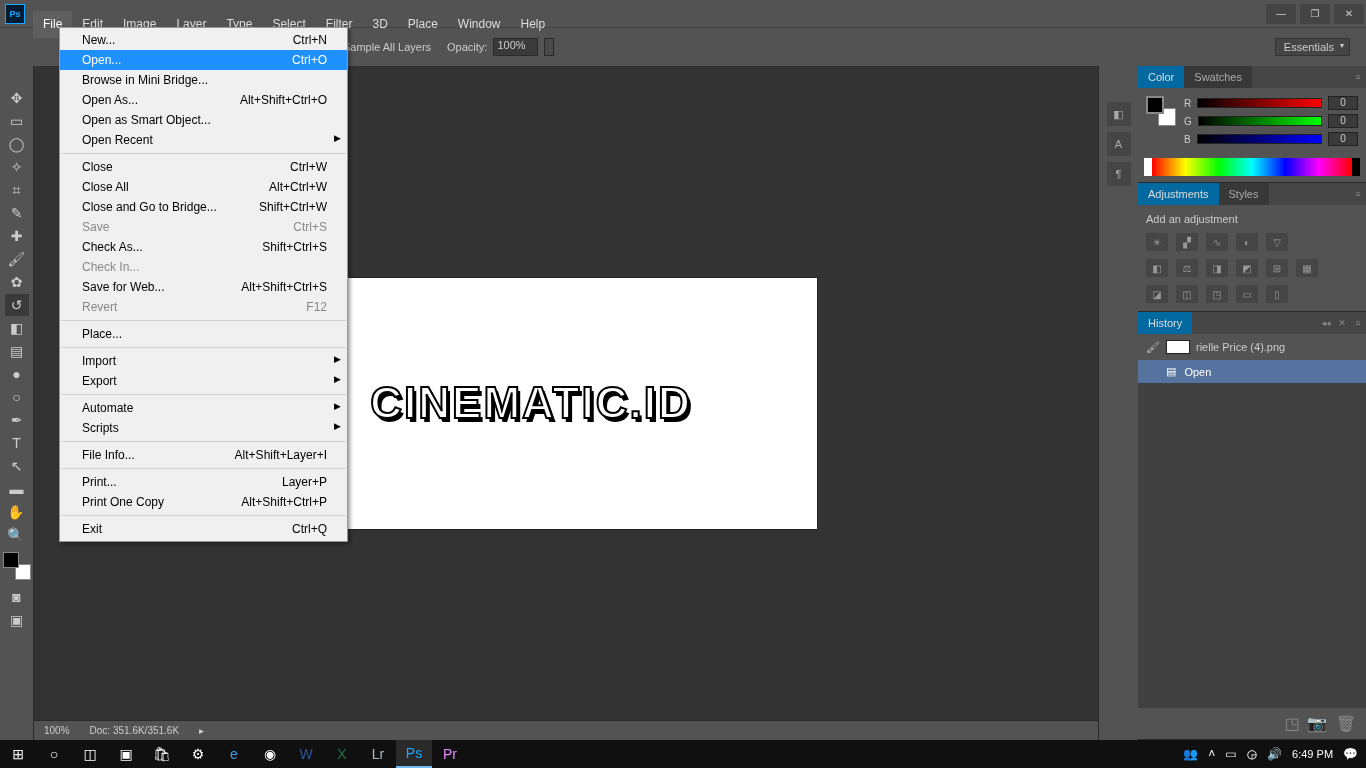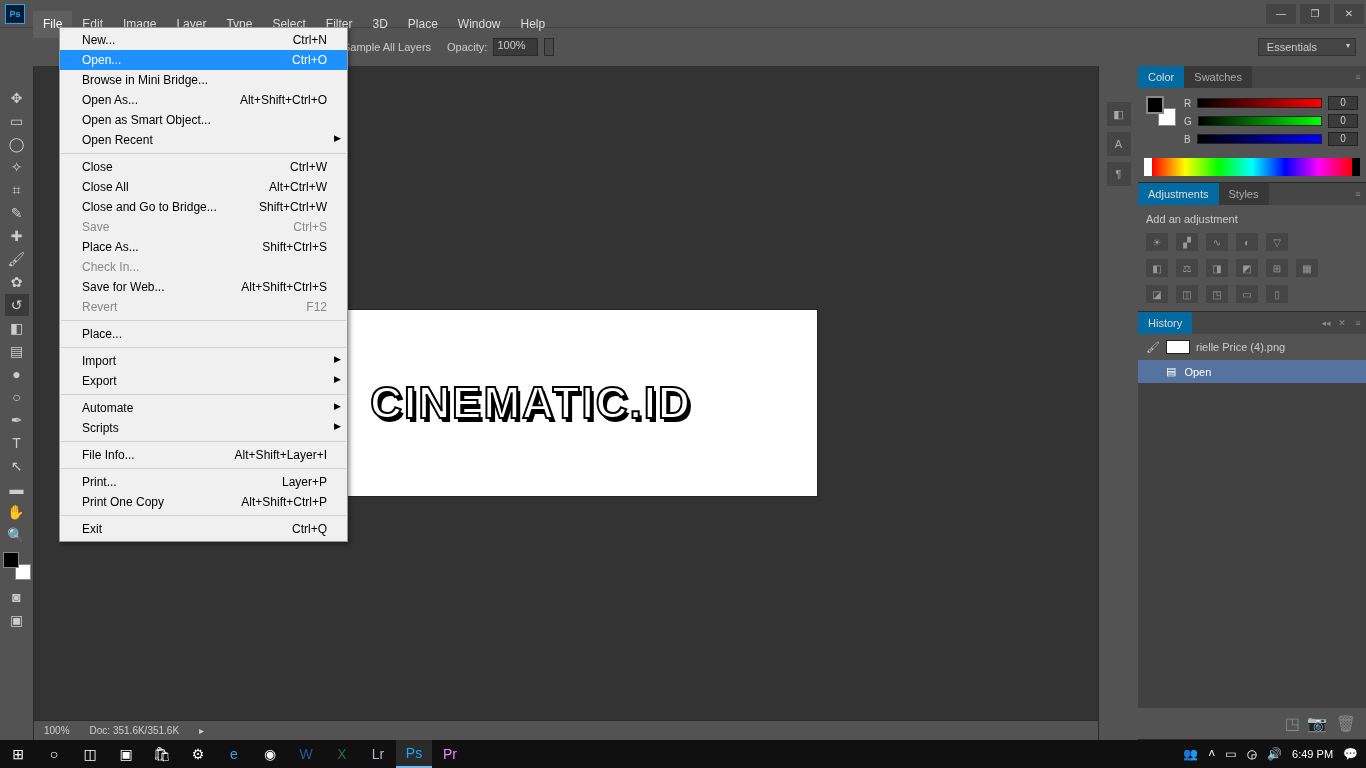--- a/index.html
+++ b/index.html
@@ -13,34 +13,34 @@
 .menu-item.active { background: #5f5f5f; color: #fff; }
 .window-controls { margin-left: auto; display: flex; }
 .win-btn { width: 30px; height: 20px; margin: 3px 2px; background: #444; display: flex; align-items: center; justify-content: center; color: #ccc; font-size: 10px; cursor: pointer; }
 
 
 .optionsbar { height: 39px; background: #535353; border-top: 1px solid #424242; display: flex; align-items: center; padding-left: 8px; color: #ccc; font-size: 11px; }
 .opt-group { display: flex; align-items: center; margin-right: 16px; gap: 6px; }
 .opt-input { background: #3a3a3a; border: 1px solid #2a2a2a; color: #ccc; width: 45px; height: 18px; font-size: 11px; padding: 0 3px; }
 .opt-dd { width: 10px; height: 18px; background: #4a4a4a; border: 1px solid #2a2a2a; display:inline-block; }
 .opt-checkbox { width: 13px; height: 13px; background: #3a3a3a; border: 1px solid #666; }
-.workspace-dd { margin-left: auto; margin-right: 10px; background: #454545; border: 1px solid #333; padding: 2px 38px 2px 8px; color: #ccc; font-size: 11px; position: relative; }
+.workspace-dd { margin-left: auto; margin-right: 16px; background: #454545; border: 1px solid #333; padding: 2px 15px 2px 8px; color: #ccc; font-size: 11px; position: relative; }
 .workspace-dd::after { content: "▾"; position: absolute; right: 5px; font-size: 8px; }
 
 
 .main { display: flex; height: calc(100% - 27px - 39px - 28px); }
 .toolbox { width: 34px; background: #535353; border-right: 1px solid #2a2a2a; padding-top: 20px; }
 .tool { width: 24px; height: 22px; margin: 1px auto; display: flex; align-items: center; justify-content: center; color: #ccc; font-size: 14px; cursor: pointer; }
 .tool.active { background: #3a3a3a; }
 .fgbg { position: relative; width: 28px; height: 28px; margin: 6px auto; }
 .fgbg .fg { position: absolute; width: 16px; height: 16px; background: #000; border: 1px solid #888; top: 0; left: 0; z-index: 2; }
 .fgbg .bg { position: absolute; width: 16px; height: 16px; background: #fff; border: 1px solid #888; bottom: 0; right: 0; }
 
 .canvas-area { flex: 1; background: #333333; position: relative; display: flex; align-items: center; justify-content: center; }
-.canvas { width: 552px; height: 186px; background: #fff; box-shadow: 0 0 0 1px rgba(0,0,0,0.3); display: flex; align-items: center; justify-content: center; position: relative; margin-left: -50px; }
+.canvas { width: 552px; height: 251px; background: #fff; box-shadow: 0 0 0 1px rgba(0,0,0,0.3); display: flex; align-items: center; justify-content: center; position: relative; margin-left: -50px; }
 .canvas-text { font-size: 44px; font-weight: 900; letter-spacing: 2px; color: #fff; -webkit-text-stroke: 2px #000; text-shadow: 3px 4px 0 #000; position: relative; left: -10px; }
 
 
 .rightcol { width: 40px; background: #535353; border-left: 1px solid #2a2a2a; padding-top: 30px; }
 .rightcol .ricon { width: 24px; height: 24px; margin: 6px auto; background: #454545; display:flex; align-items:center; justify-content:center; color:#aaa; font-size:11px; }
 .panels { width: 228px; background: #535353; display: flex; flex-direction: column; }
 .panel { border-bottom: 1px solid #2a2a2a; }
 .panel-tabs { display: flex; background: #454545; height: 22px; }
 .ptab { padding: 0 10px; font-size: 11px; color: #aaa; display: flex; align-items: center; background: #383838; cursor: pointer; }
 .ptab.active { background: #0369a1; color: #ddd; }
@@ -312,21 +312,21 @@
     </div>
     <div class="dd-item">
       <span>Close and Go to Bridge...</span>
       <span class="short">Shift+Ctrl+W</span>
     </div>
     <div class="dd-item dis">
       <span>Save</span>
       <span class="short">Ctrl+S</span>
     </div>
     <div class="dd-item">
-      <span>Place As...</span>
+      <span>Check As...</span>
       <span class="short">Shift+Ctrl+S</span>
     </div>
     <div class="dd-item dis">
       <span>Check In...</span>
     </div>
     <div class="dd-item">
       <span>Save for Web...</span>
       <span class="short">Alt+Shift+Ctrl+S</span>
     </div>
     <div class="dd-item dis">

